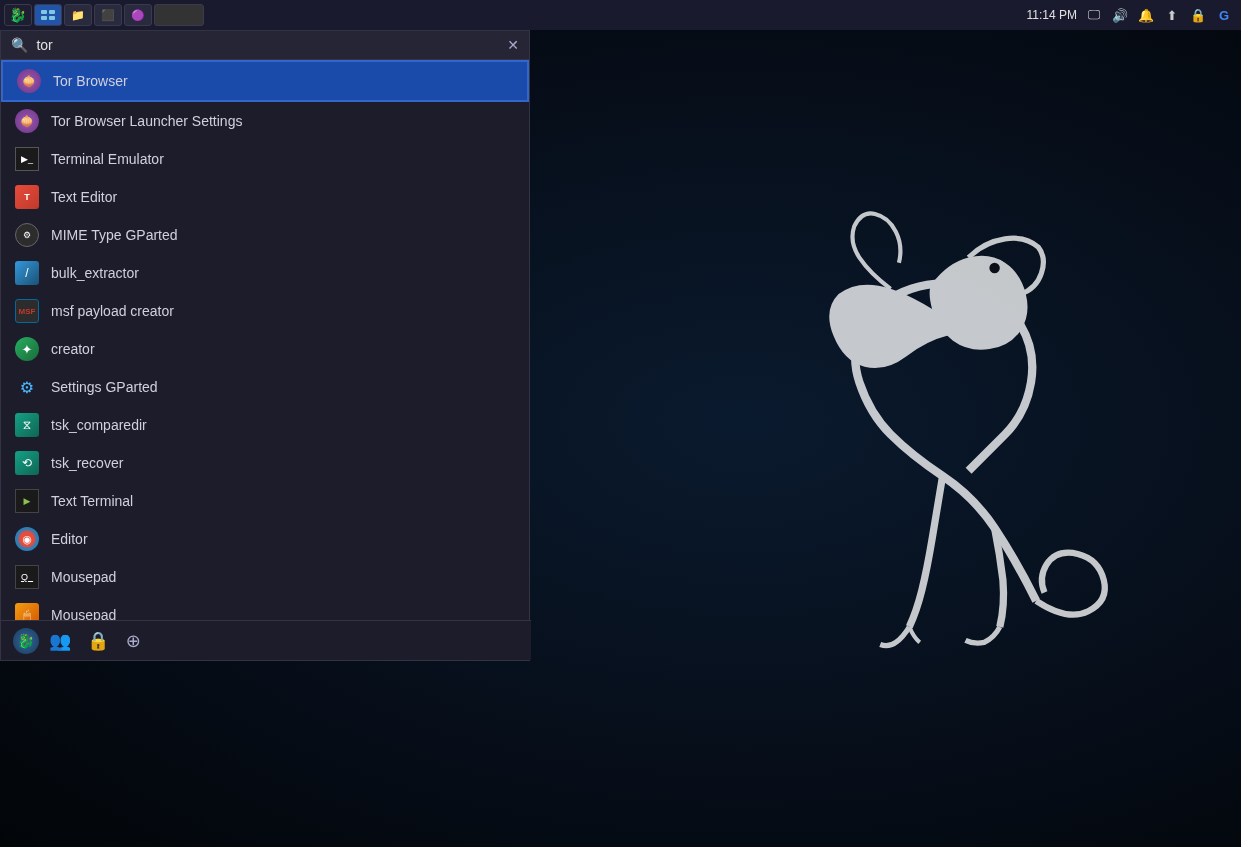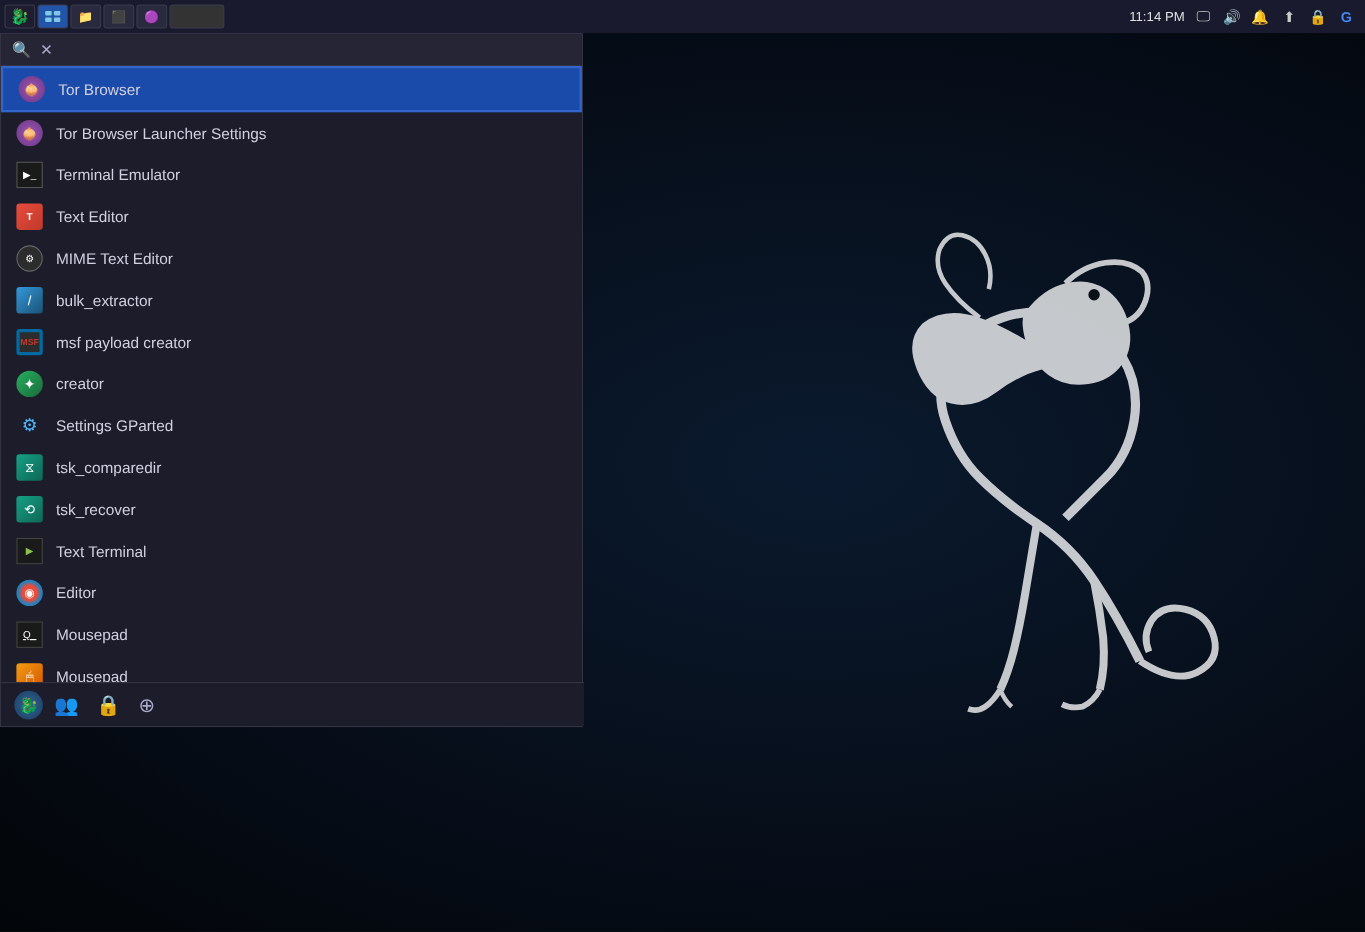--- a/index.html
+++ b/index.html
@@ -420,20 +420,21 @@
     <div class="taskbar-icon">⬆</div>
     <div class="taskbar-icon">🔒</div>
     <div class="taskbar-icon" style="color:#4285f4;font-weight:bold;font-size:13px;">G</div>
   </div>
 </div>
 
 <div class="search-popup">
 
   <div class="search-bar">
     <span class="search-icon-el">🔍</span>
+    <input type="text" class="search-input" value="tor" style="">
     <span class="search-clear">✕</span>
   </div>
 
   <ul class="results-list">
 
     <li class="result-item selected">
       <div class="result-icon icon-tor">🧅</div>
       <span>Tor Browser</span>
     </li>
 
@@ -447,30 +448,30 @@
       <span>Terminal Emulator</span>
     </li>
 
     <li class="result-item">
       <div class="result-icon icon-text" style="background:linear-gradient(135deg,#e74c3c,#c0392b);border-radius:3px;color:white;font-size:9px;font-weight:bold;">T</div>
       <span>Text Editor</span>
     </li>
 
     <li class="result-item">
       <div class="result-icon icon-mime" style="background:#2c2c2c;border-radius:50%;border:1px solid #666;color:white;font-size:9px;">⚙</div>
-      <span>MIME Text Editor</span>
+      <span>MIME Type GParted</span>
     </li>
 
     <li class="result-item">
       <div class="result-icon icon-bulk" style="background:linear-gradient(135deg,#3498db,#1a5276);border-radius:3px;color:white;font-size:12px;">/</div>
       <span>bulk_extractor</span>
     </li>
 
     <li class="result-item">
-      <div class="result-icon icon-msf" style="background:#2c2c2c;border:3px solid #0369a1;border-radius:3px;color:#c0392b;font-size:8px;font-weight:bold;">MSF</div>
+      <div class="result-icon icon-msf" style="background:#2c2c2c;border:1px solid #0369a1;border-radius:3px;color:#c0392b;font-size:8px;font-weight:bold;">MSF</div>
       <span>msf payload creator</span>
     </li>
 
     <li class="result-item">
       <div class="result-icon icon-patator" style="background:linear-gradient(135deg,#27ae60,#1a6b3a);border-radius:50%;color:white;font-size:13px;">✦</div>
       <span>creator</span>
     </li>
 
     <li class="result-item">
       <div class="result-icon icon-settings" style="color:#4db8ff;font-size:16px;">⚙</div>

